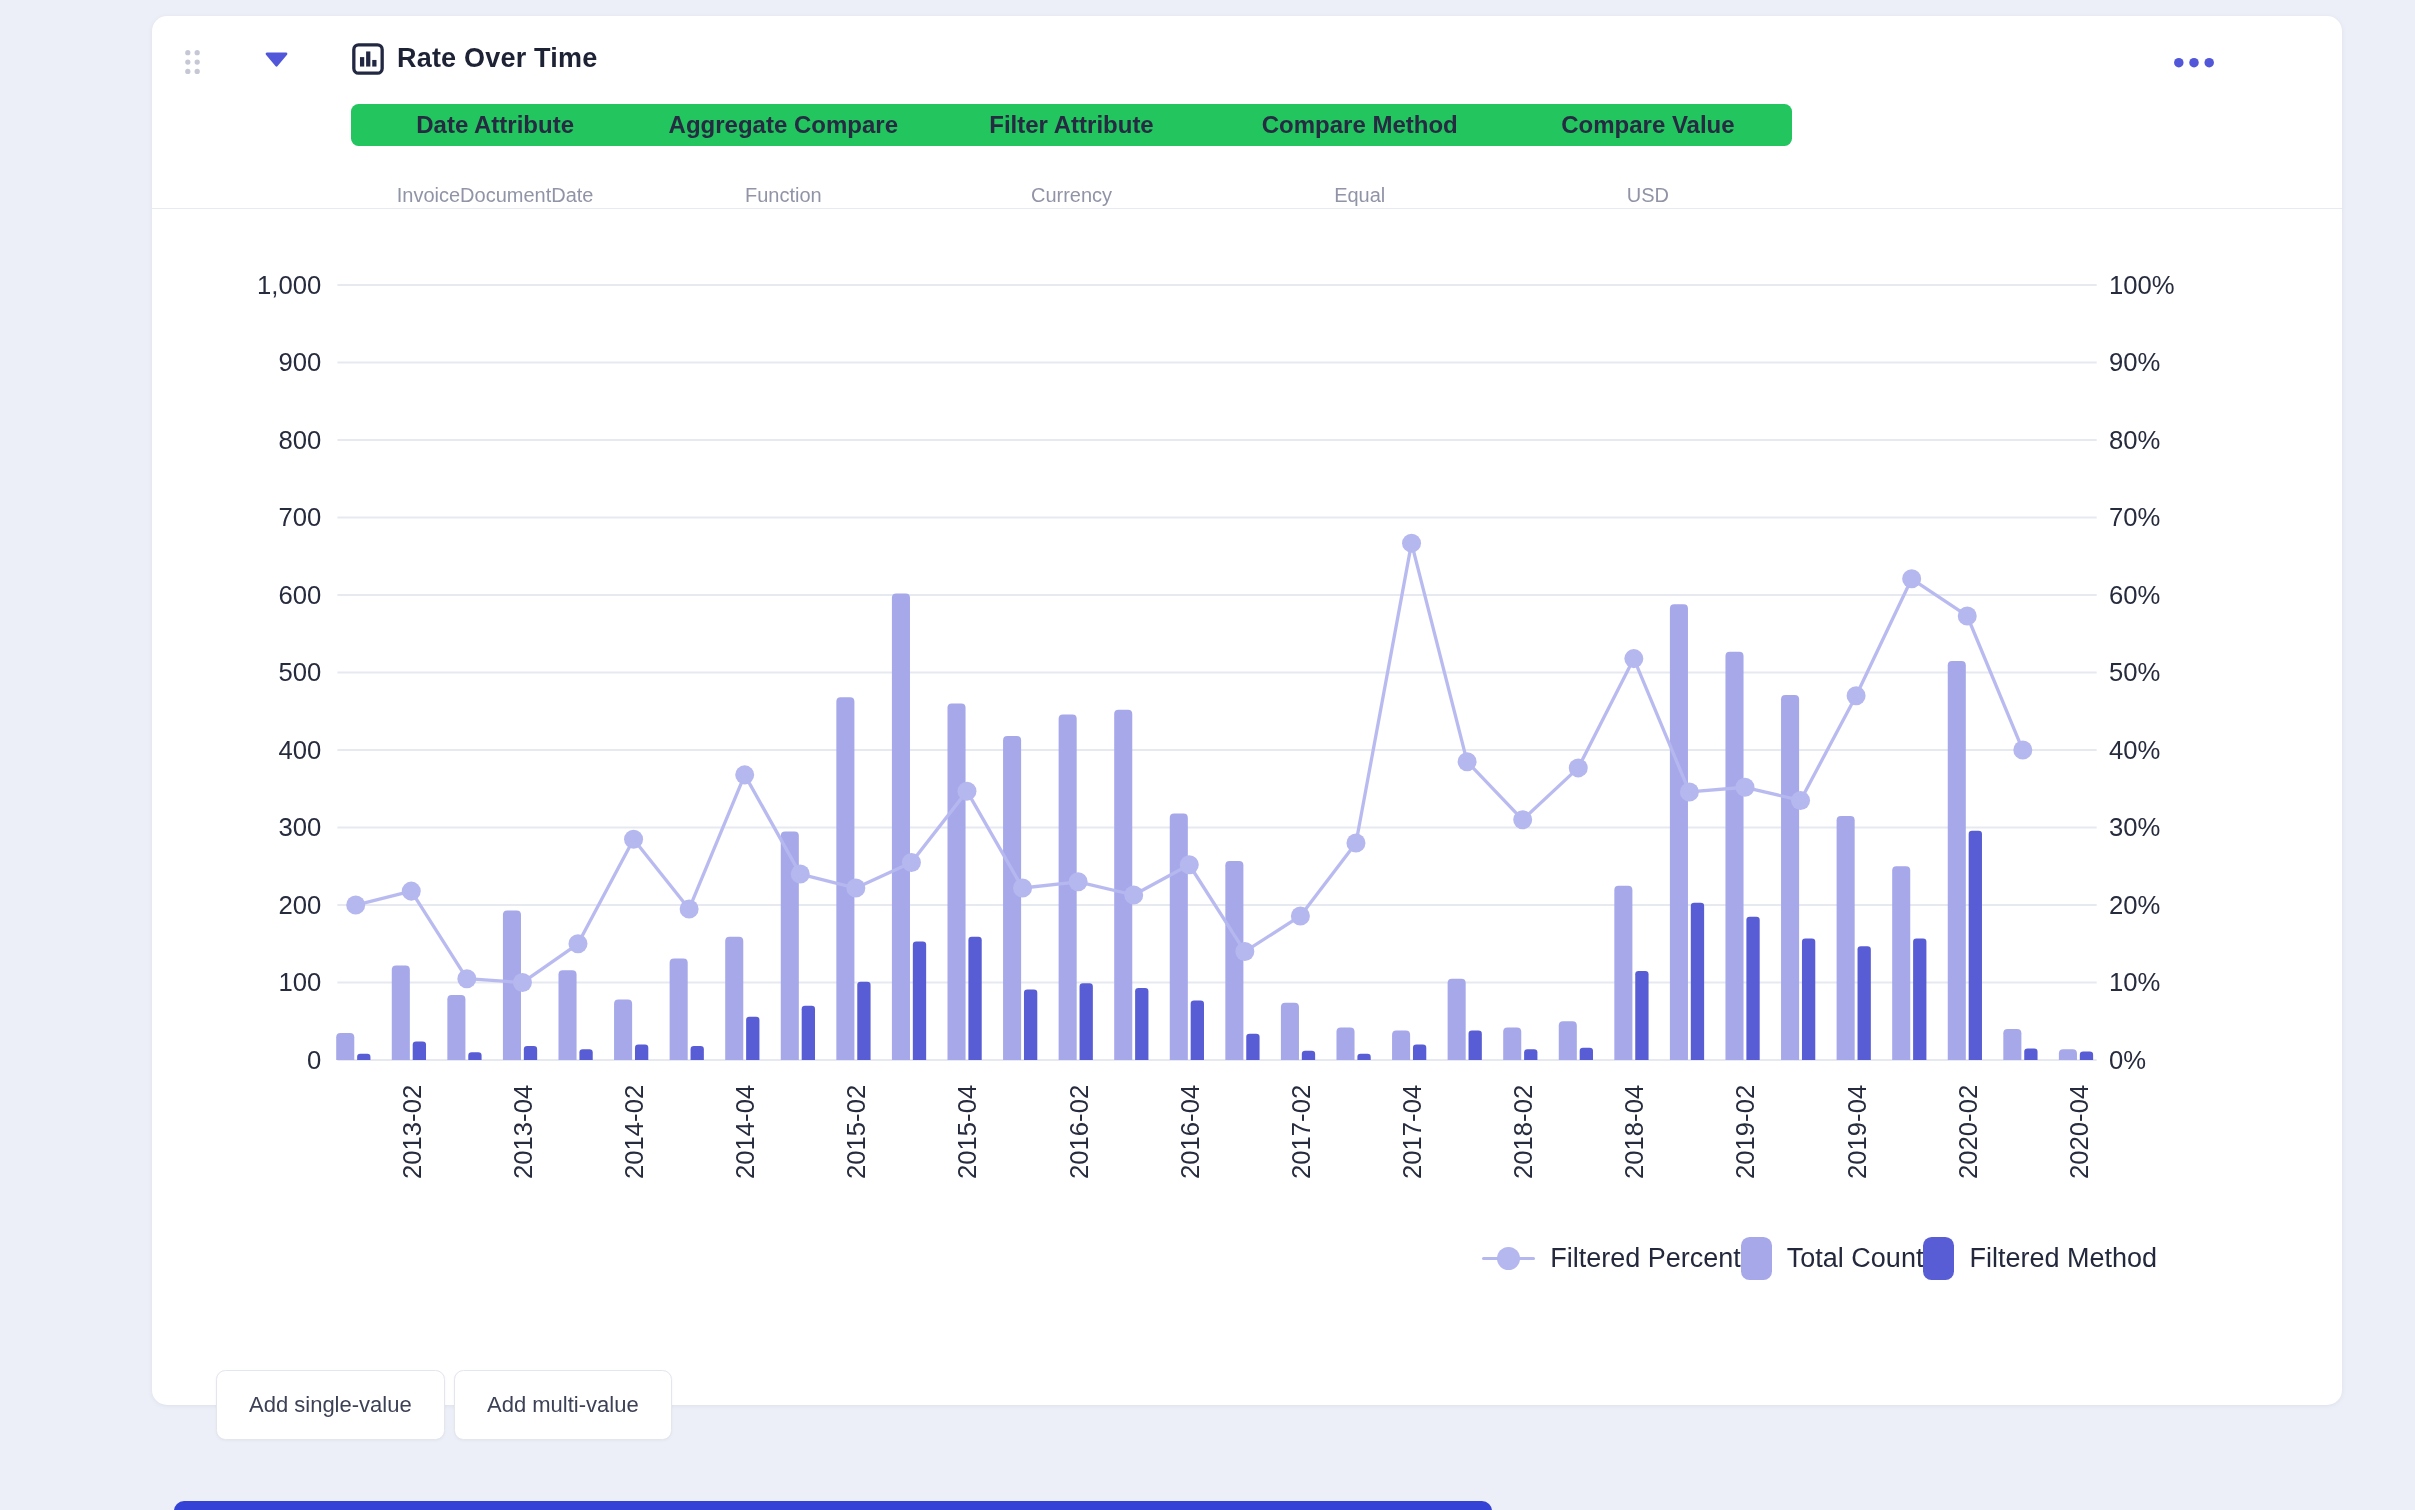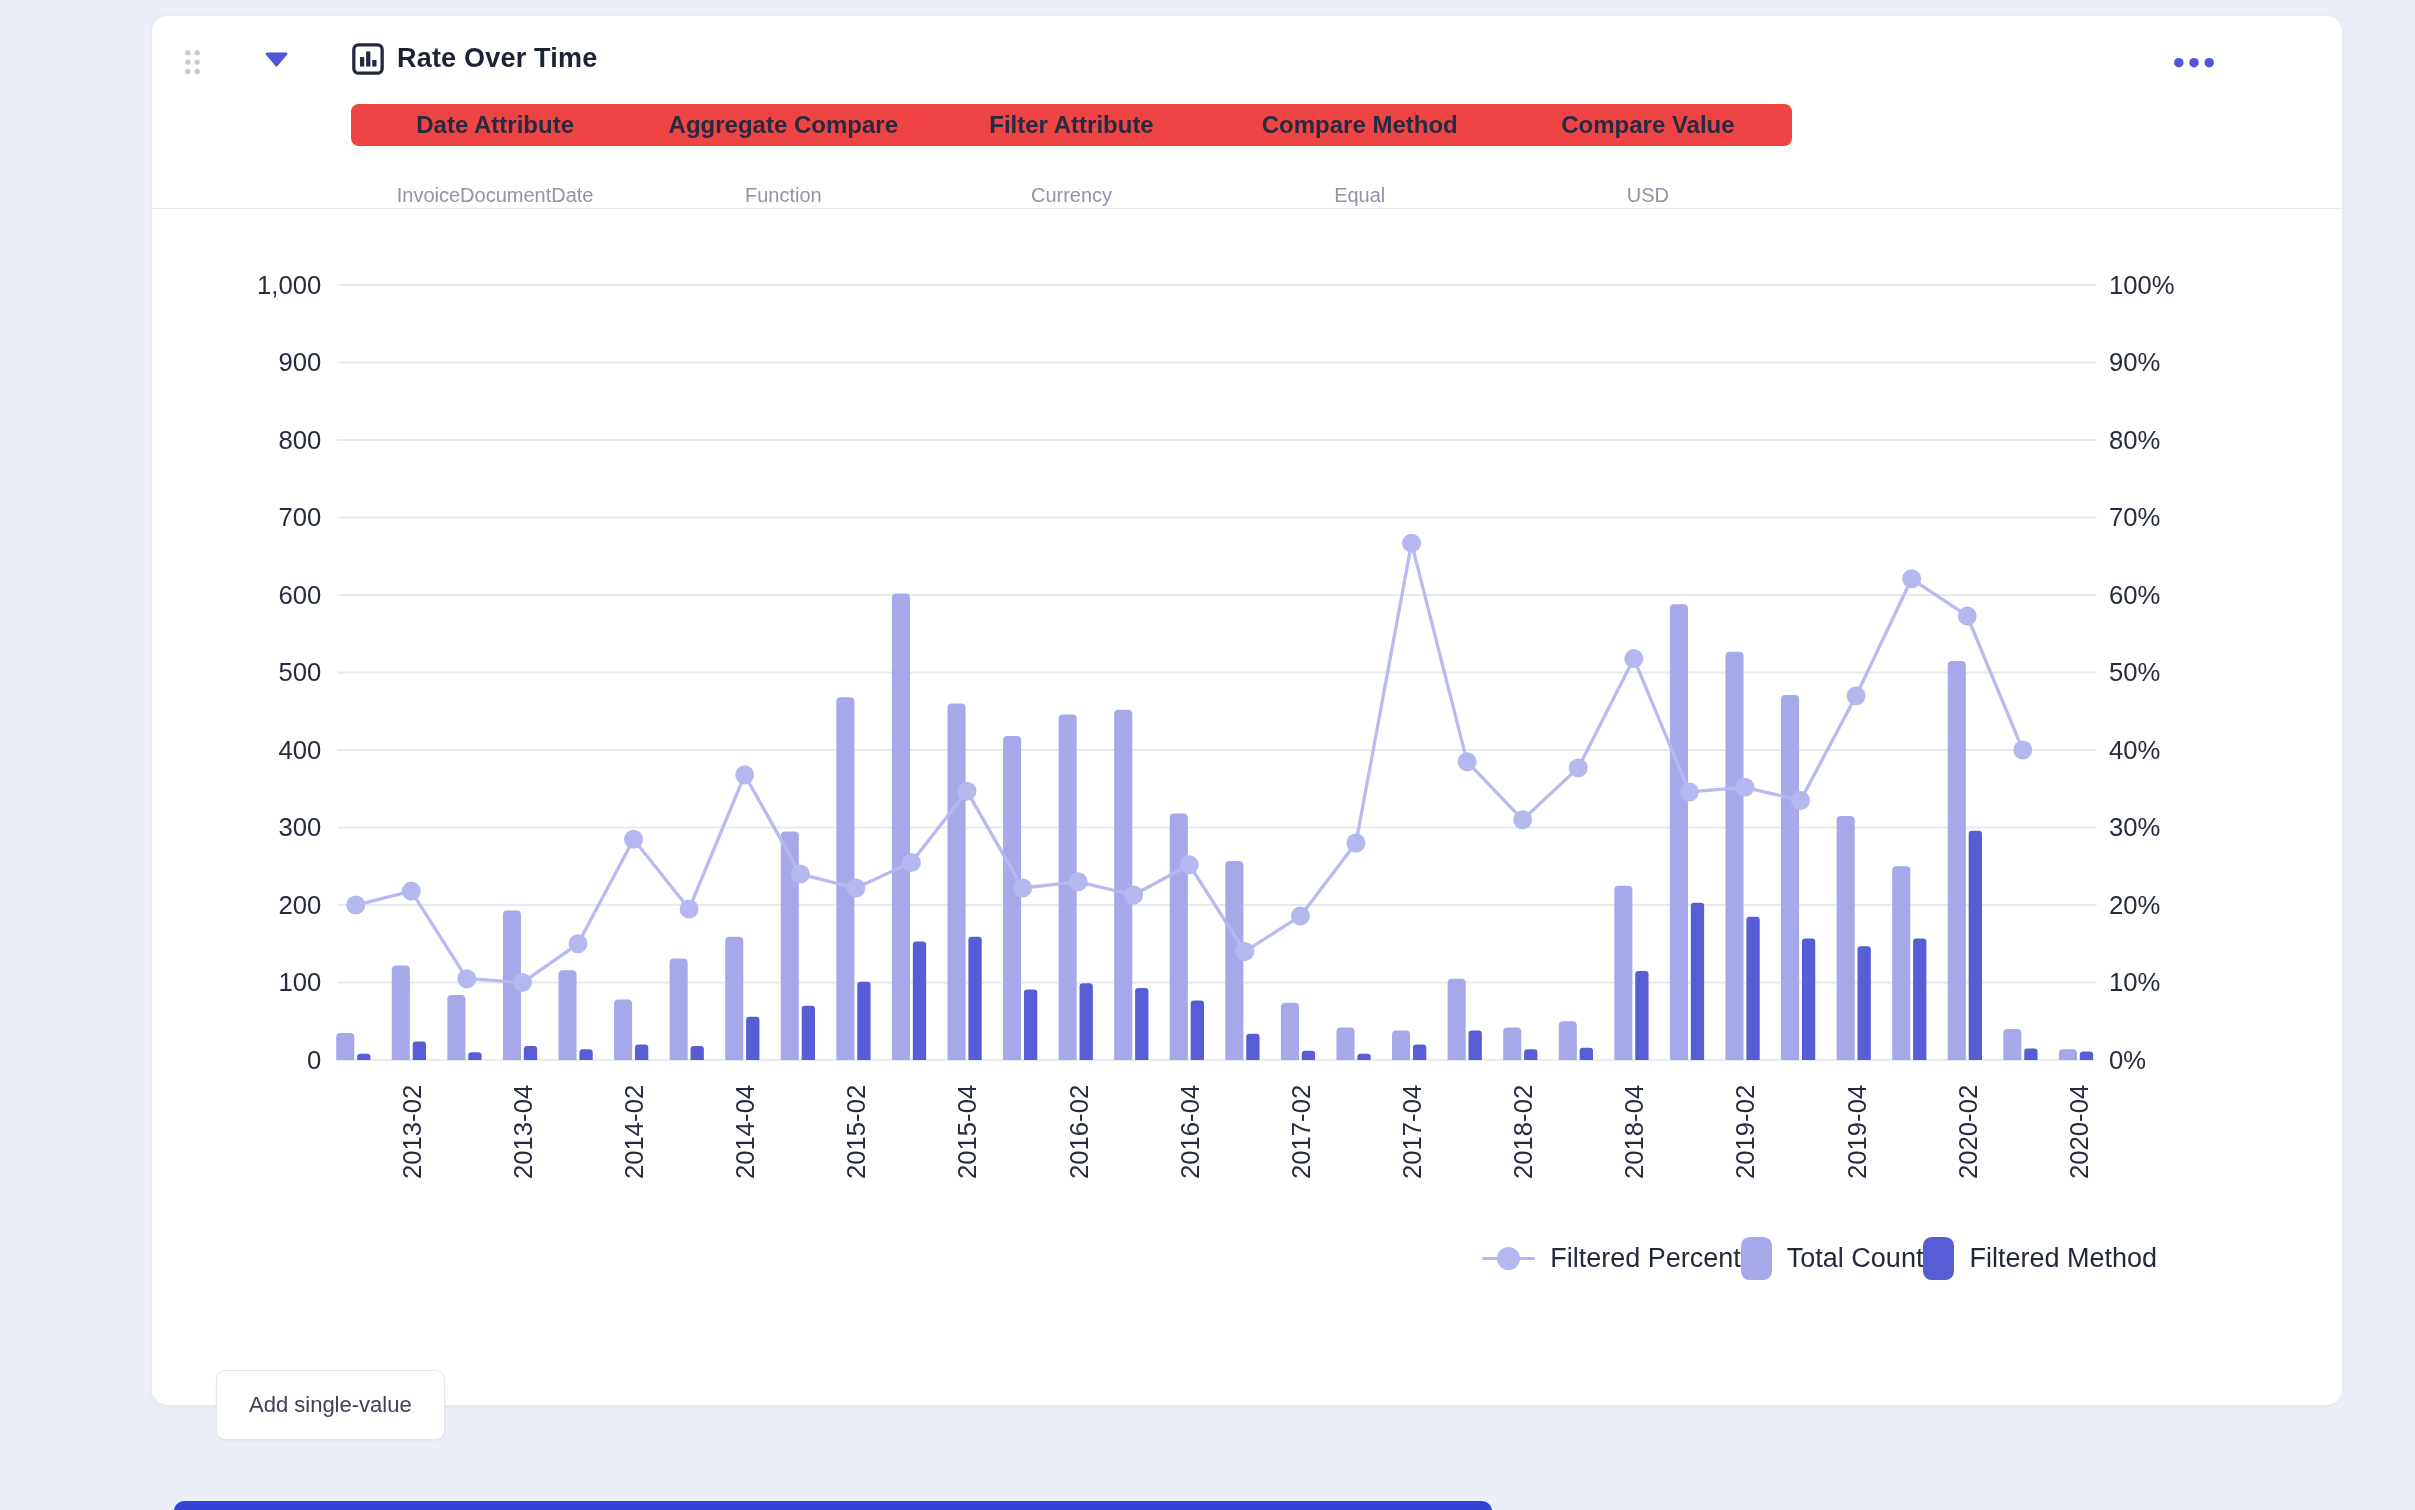--- a/index.html
+++ b/index.html
@@ -26,21 +26,21 @@
   .collapse-tri { position:absolute; left:112px; top:35px; cursor:pointer; }
   .title-icon { position:absolute; left:199px; top:26px; }
   .card-title {
     position:absolute; left:245px; top:27px;
     font-size:27px; font-weight:700; color:#1e2235;
     letter-spacing:0.2px;
   }
   .more-menu { position:absolute; left:2014px; top:34px; cursor:pointer; padding:5.7px; }
   .params-head {
     position:absolute; left:199px; top:88px; width:1441px; height:42px;
-    background:#ef4444; border-radius:7.6px; display:flex;
+    background:#22c55e; border-radius:7.6px; display:flex;
   }
   .params-head .cell {
     flex:1; display:flex; align-items:center; justify-content:center;
     font-size:24px; font-weight:700; color:#262b42;
   }
   .params-vals {
     position:absolute; left:199px; top:139px; width:1441px; height:34px; display:flex;
   }
   .params-vals .cell {
     flex:1; display:flex; align-items:center; justify-content:center;
@@ -295,17 +295,18 @@
       <span class="lg-bar" style="background: rgb(166, 168, 234);"></span>
       <span>Total Count</span>
     </div>
     <div class="legend-item">
       <span class="lg-bar" style="background: rgb(88, 93, 214);"></span>
       <span>Filtered Method</span>
     </div>
   </div>
 
   <button class="btn" id="btn-single">Add single-value</button>
+  <button class="btn" id="btn-multi">Add multi-value</button>
 
 </div>
 
 <div class="next-widget-edge"></div>
 
 
 </body></html>

